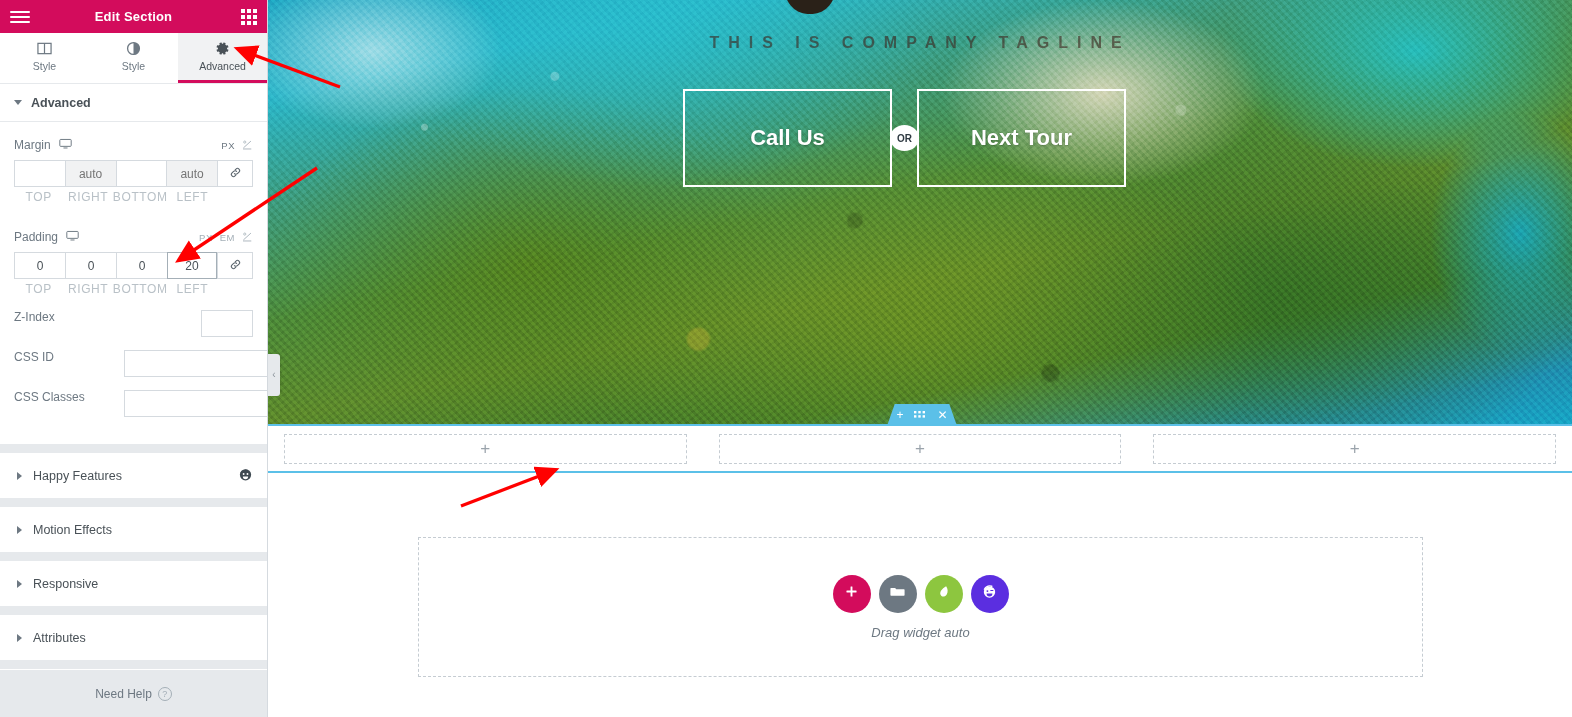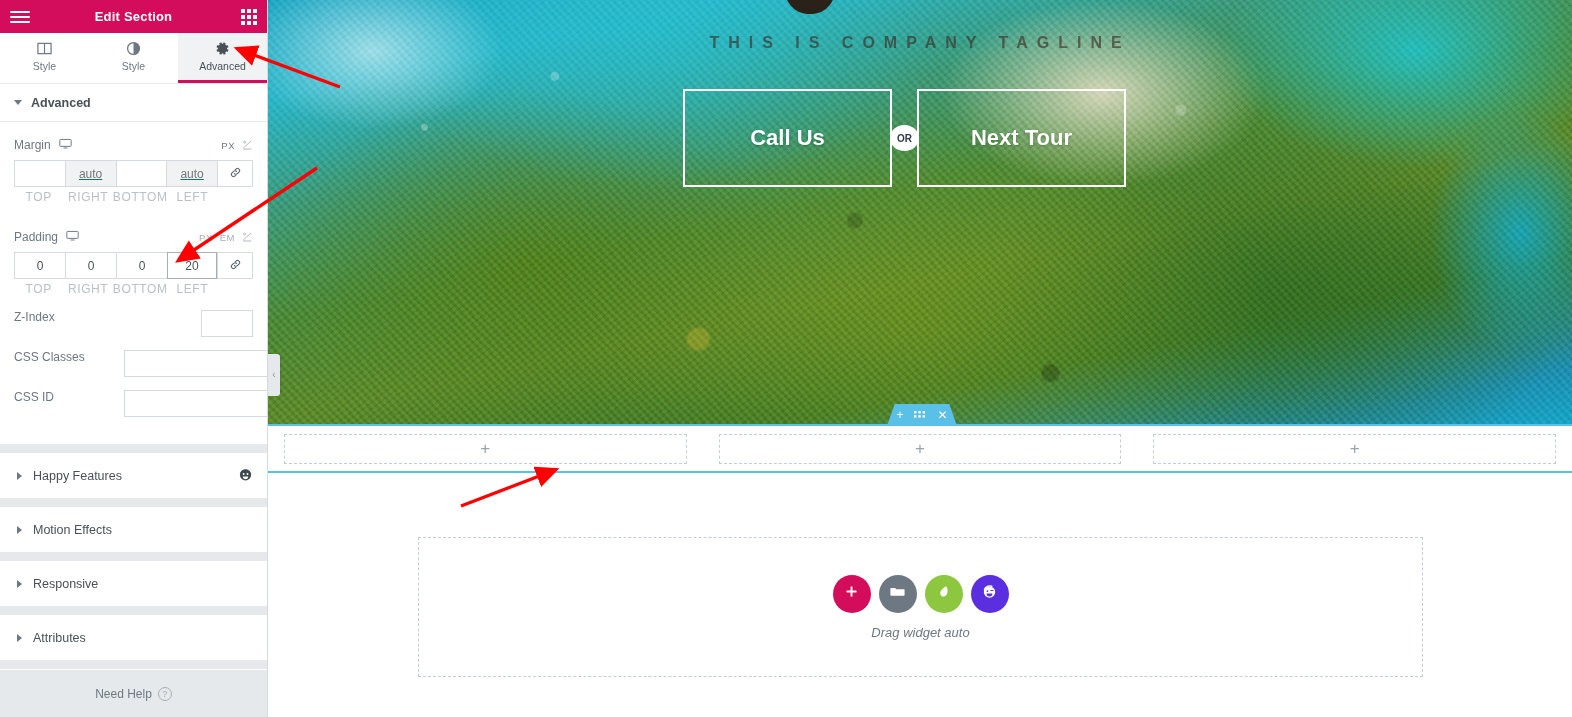--- a/index.html
+++ b/index.html
@@ -58,21 +58,21 @@
   .monitor { margin-left: 8px; }
   .units { margin-left: auto; display: flex; align-items: center; gap: 7px; font-size: 9.5px; color: #a4afb7; letter-spacing: .5px; cursor: pointer; }
   .units .u.on { color: #6d7882; }
 
   .dim-group { display: flex; }
   .dim-in {
     flex: 1; height: 27px; border: 1px solid #d5dadf; border-right: none;
     font-size: 12px; text-align: center; color: #495157;
     background: #fff; outline: none; font-family: inherit; min-width: 0;
   }
-  .dim-in.auto { background: #f1f2f3; color: #0f766e; text-decoration: underline; }
+  .dim-in.auto { background: #f1f2f3; color: #7f1d1d; }
   .dim-in.focused { border: 1px solid #a4afb7; position: relative; z-index: 2; }
   .dim-wrap { flex: 1; position: relative; display: flex; min-width: 0; }
   .spinner {
     position: absolute; right: 5px; top: 50%; transform: translateY(-50%);
     display: flex; flex-direction: column; gap: 2px; pointer-events: auto; cursor: pointer;
   }
   .spinner i { width: 0; height: 0; border-left: 3.5px solid transparent; border-right: 3.5px solid transparent; }
   .spinner i.up { border-bottom: 4px solid #5b656d; }
   .spinner i.dn { border-top: 4px solid #5b656d; }
   .link-btn {
@@ -378,29 +378,29 @@
         </div>
 
         <div class="row-inline" style="margin-top:14px;">
           <span class="ctrl-label">Z-Index</span>
           <div style="flex:1;display:flex;justify-content:flex-end;">
             <input class="field-1" style="outline: none; font-family: inherit; font-size: 12px; padding: 0px 6px; color: rgb(73, 81, 87);" value="">
           </div>
         </div>
 
         <div class="row-inline">
-          <span class="ctrl-label">CSS Classes</span>
+          <span class="ctrl-label">CSS ID</span>
           <div class="field-wide">
             <input value="" style="">
 
           </div>
         </div>
 
         <div class="row-inline">
-          <span class="ctrl-label">CSS ID</span>
+          <span class="ctrl-label">CSS Classes</span>
           <div class="field-wide">
             <input value="" style="">
 
           </div>
         </div>
 
       </div>
 
       <div class="acc-gap"></div>
       <div class="acc-item">

